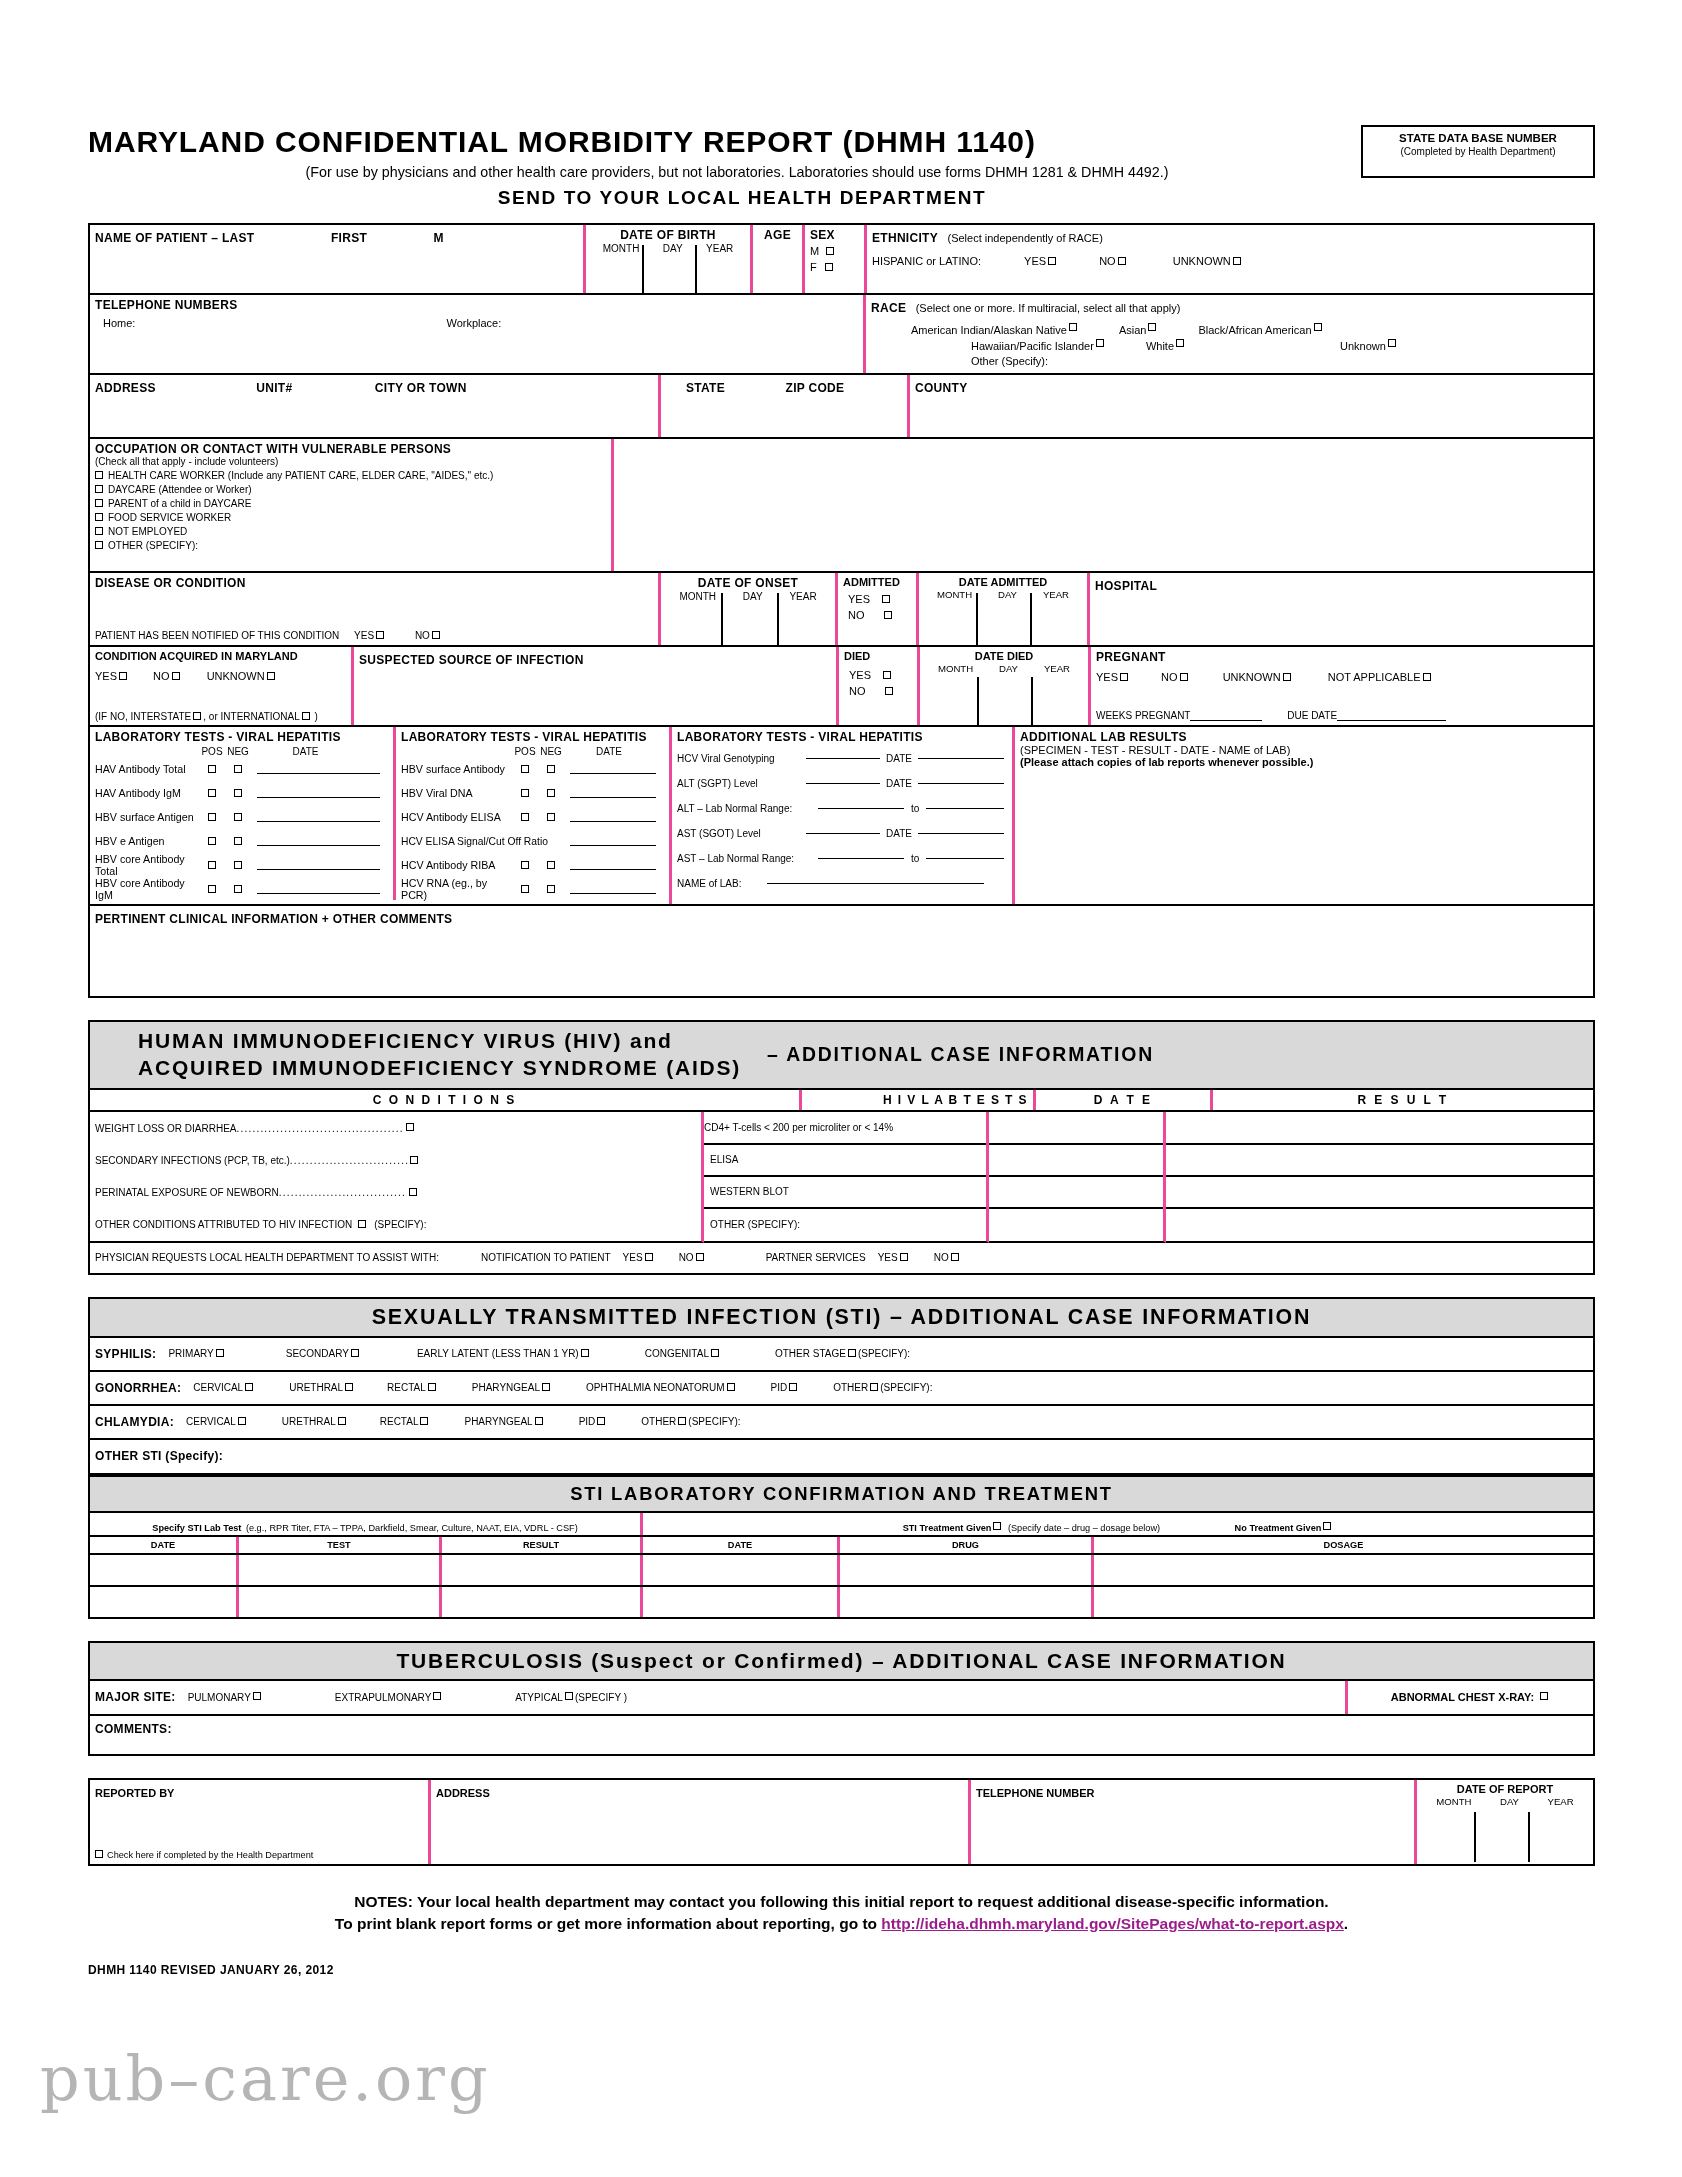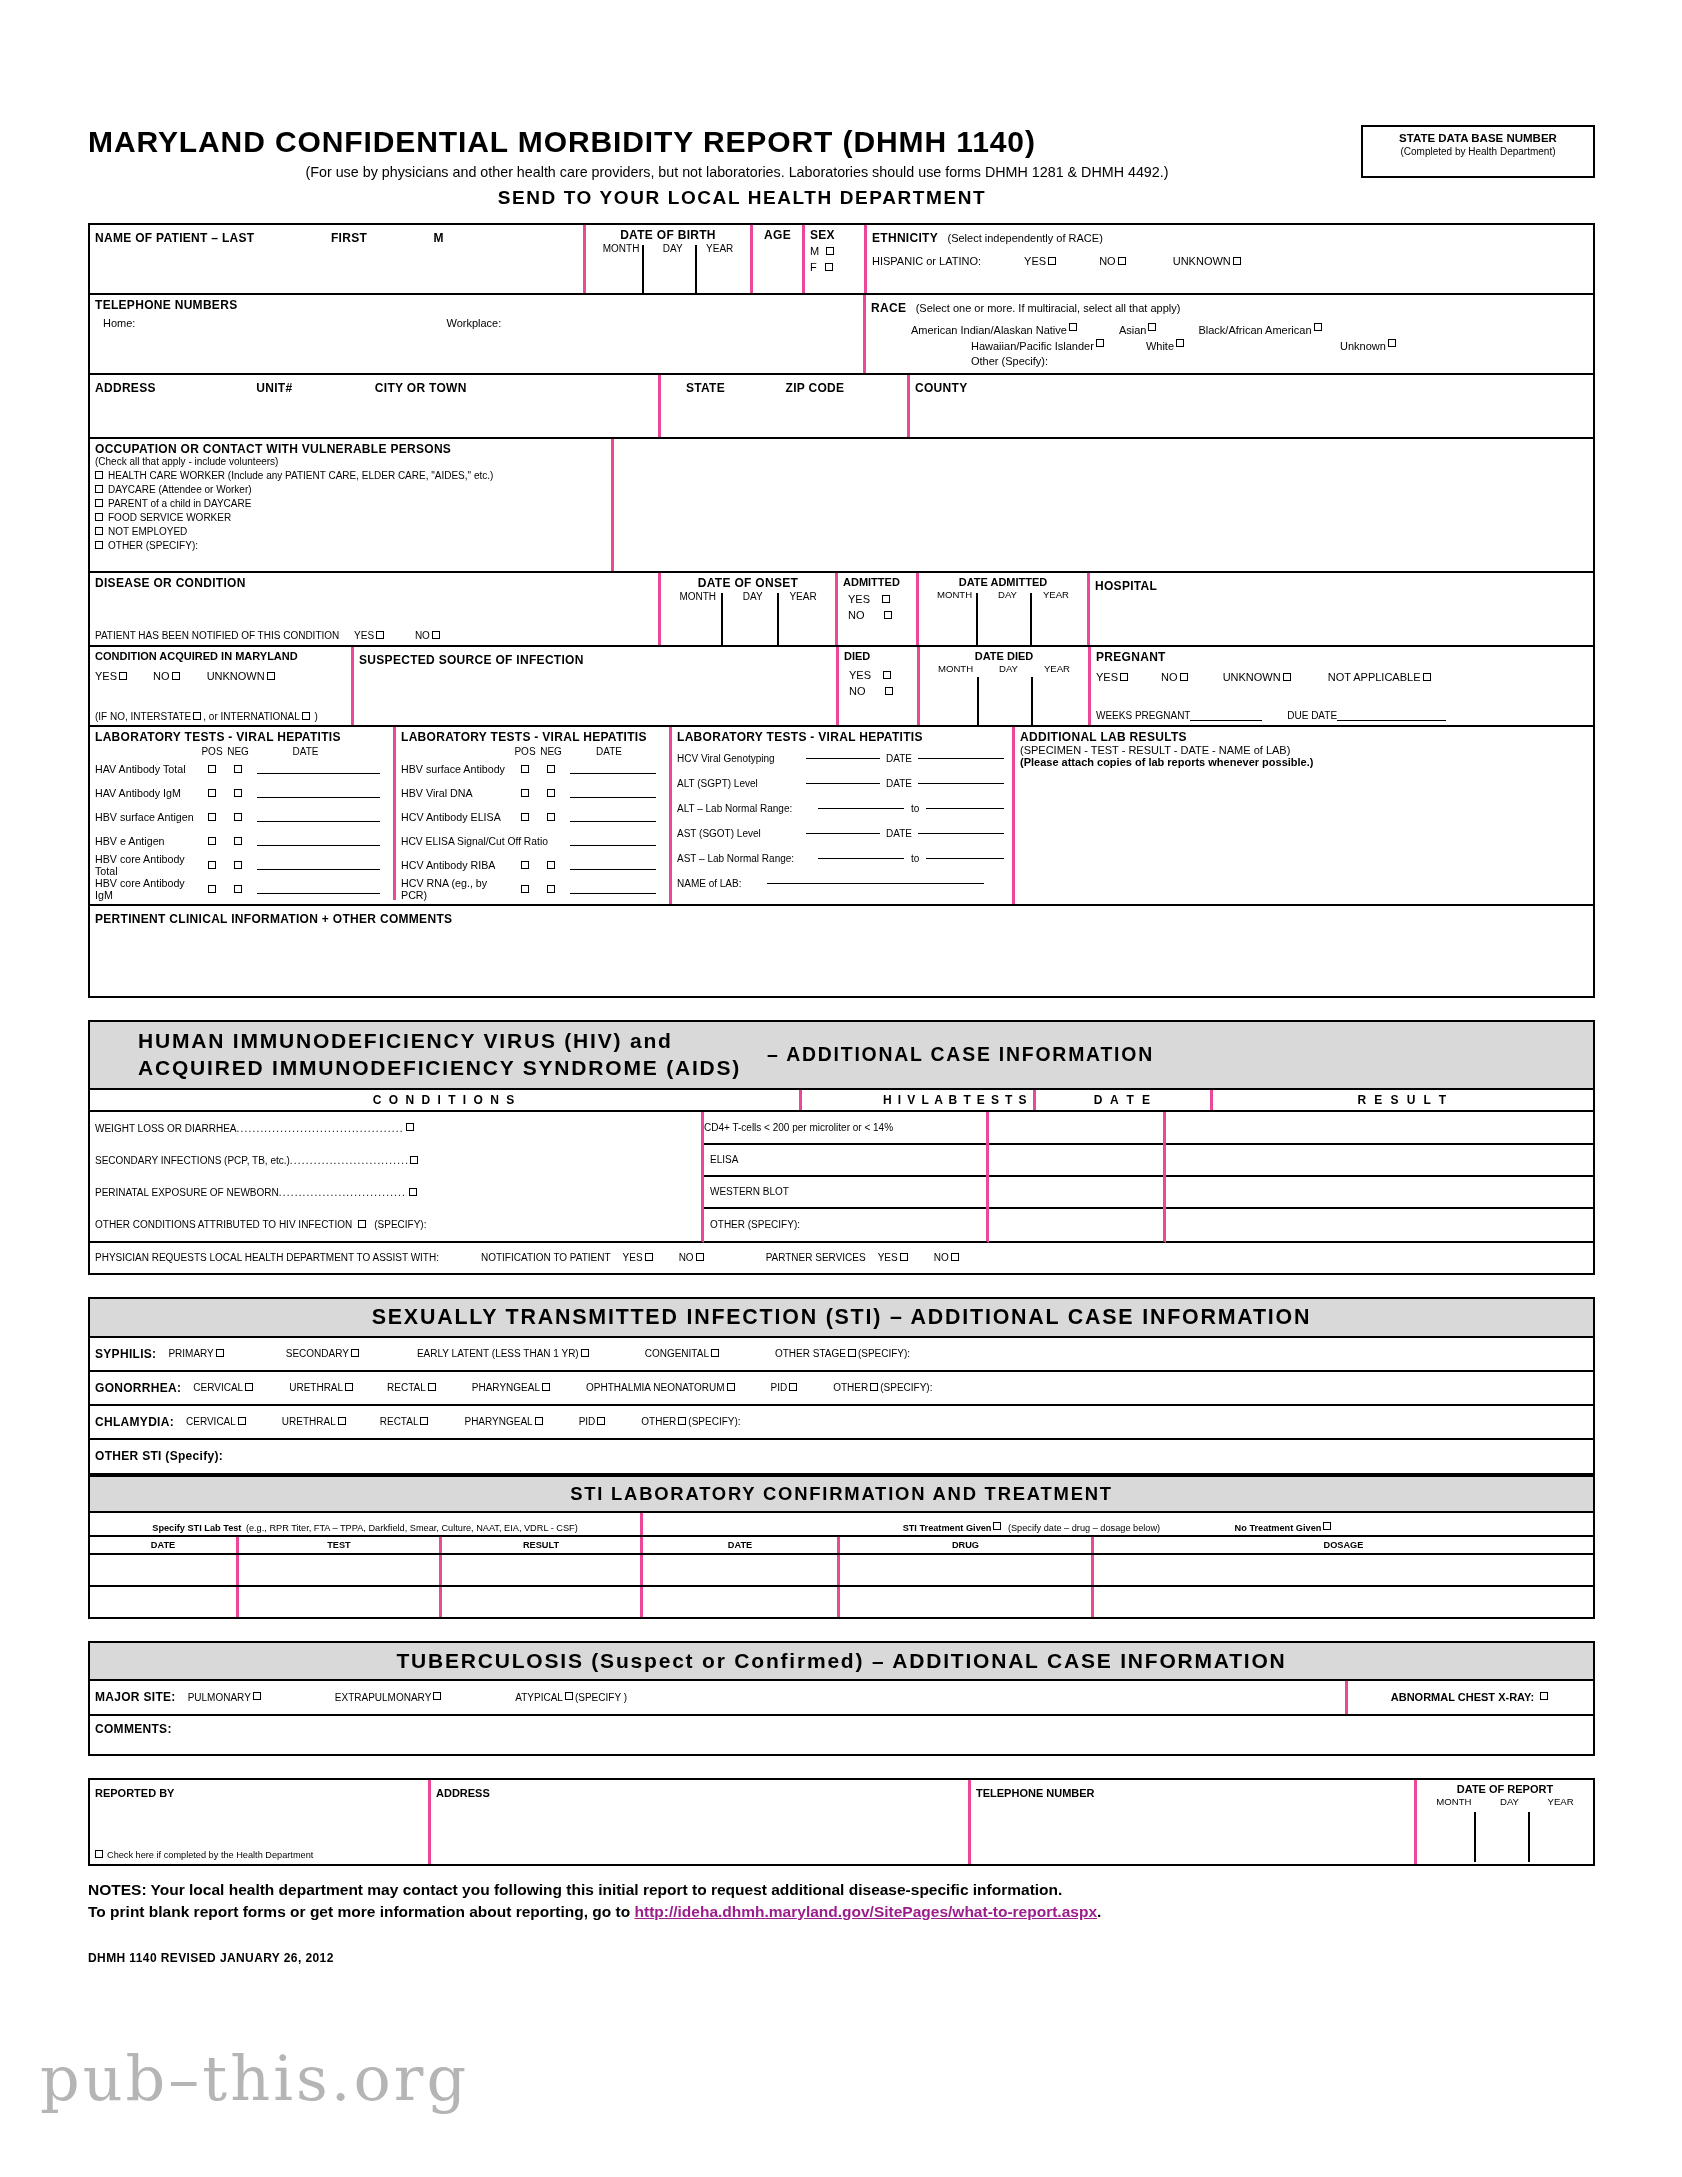--- a/index.html
+++ b/index.html
@@ -68,21 +68,21 @@
   .banner.b4 { font-size: 21px; }
   .hdr-flex { display: flex; align-items: center; }
 
   
   .labrow { display: flex; align-items: center; height: 28px; font-size: 10.7px; }
   .labname { }
   .labcb { width: 28px; text-align: center; }
   .labline { flex: 1; border-bottom: 1px solid #000; height: 10px; margin-left: 6px; margin-right: 8px; }
 
   
-  .notes { margin-top: 13px; font-size: 15.5px; font-weight: bold; line-height: 1.42; }
+  .notes { margin-top: 25px; font-size: 15.5px; font-weight: bold; line-height: 1.42; text-align: center; }
   .notes a, .link { color: #9b1d8c; text-decoration: underline; font-weight: bold; }
   .revised { margin-top: 28px; font-size: 12px; font-weight: bold; letter-spacing: 0.4px; }
 
   
   .watermark {
     position: absolute; left: 40px; top: 2042px;
     font-family: "DejaVu Serif", serif;
     font-size: 62px; color: rgba(120,120,120,0.55);
     letter-spacing: 3px; white-space: nowrap; pointer-events: none;
   }
@@ -678,14 +678,14 @@
   <div class="notes">
     <div>NOTES: Your local health department may contact you following this initial report to request additional disease-specific information.</div>
     <div>
       <span>To print blank report forms or get more information about reporting, go to </span><span class="link">http://ideha.dhmh.maryland.gov/SitePages/what-to-report.aspx</span><span>.</span>
     </div>
   </div>
   <div class="revised">DHMH  1140       REVISED  JANUARY 26, 2012</div>
 
 </div>
 
-<div class="watermark">pub–this.org</div>
+<div class="watermark">pub–care.org</div>
 
 
 </body></html>

